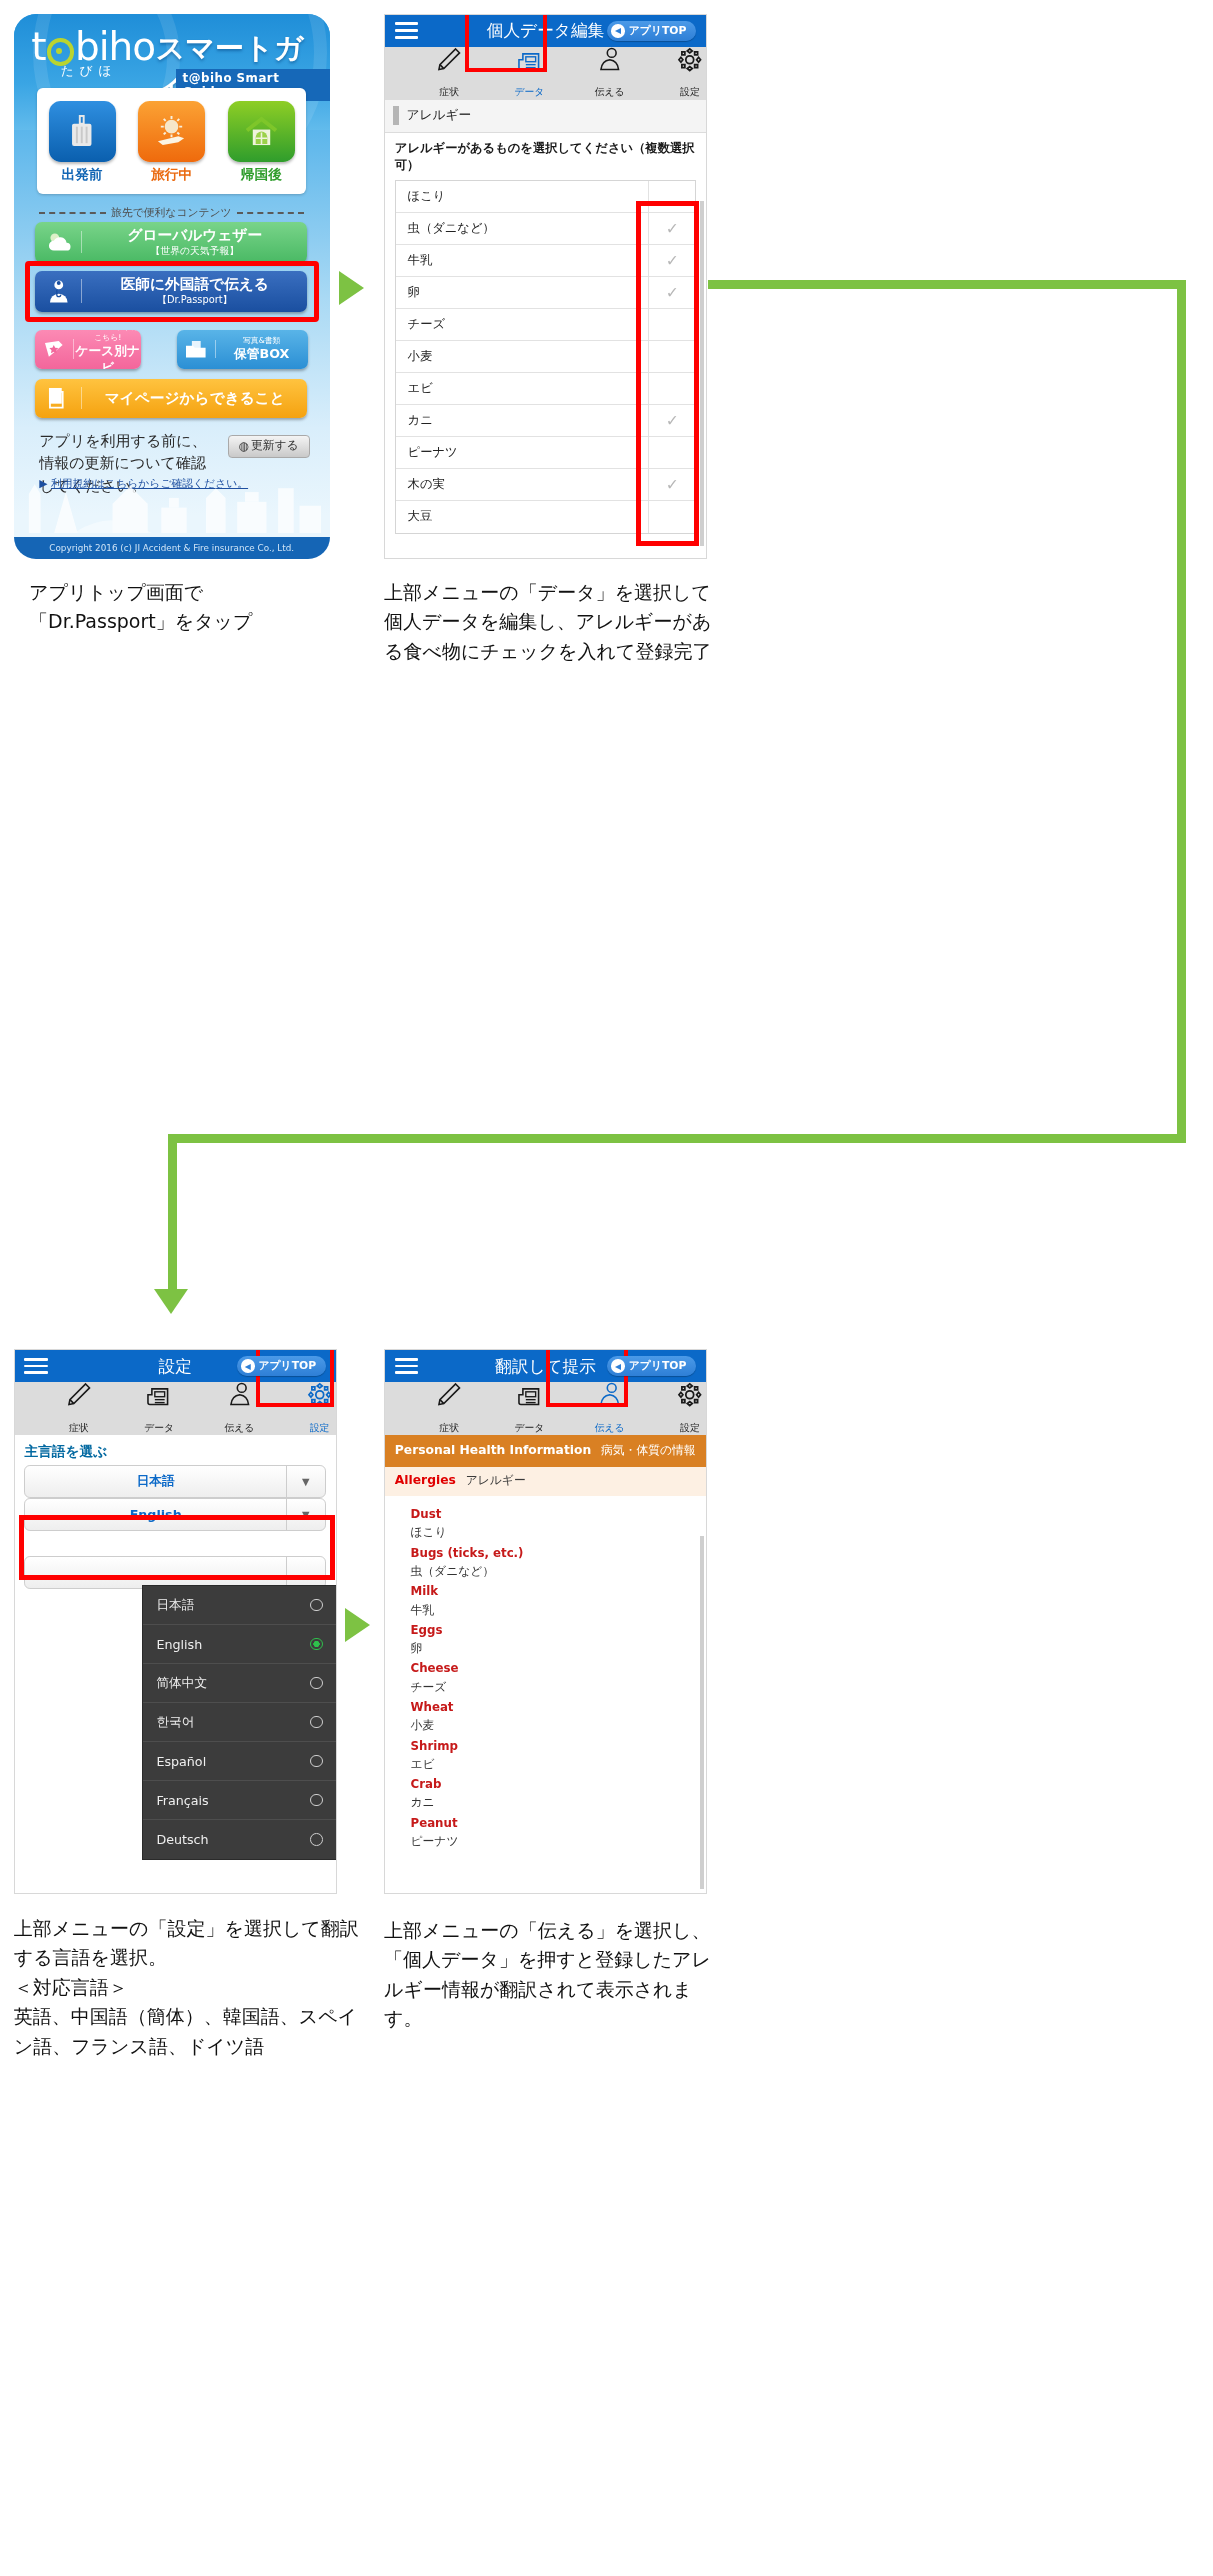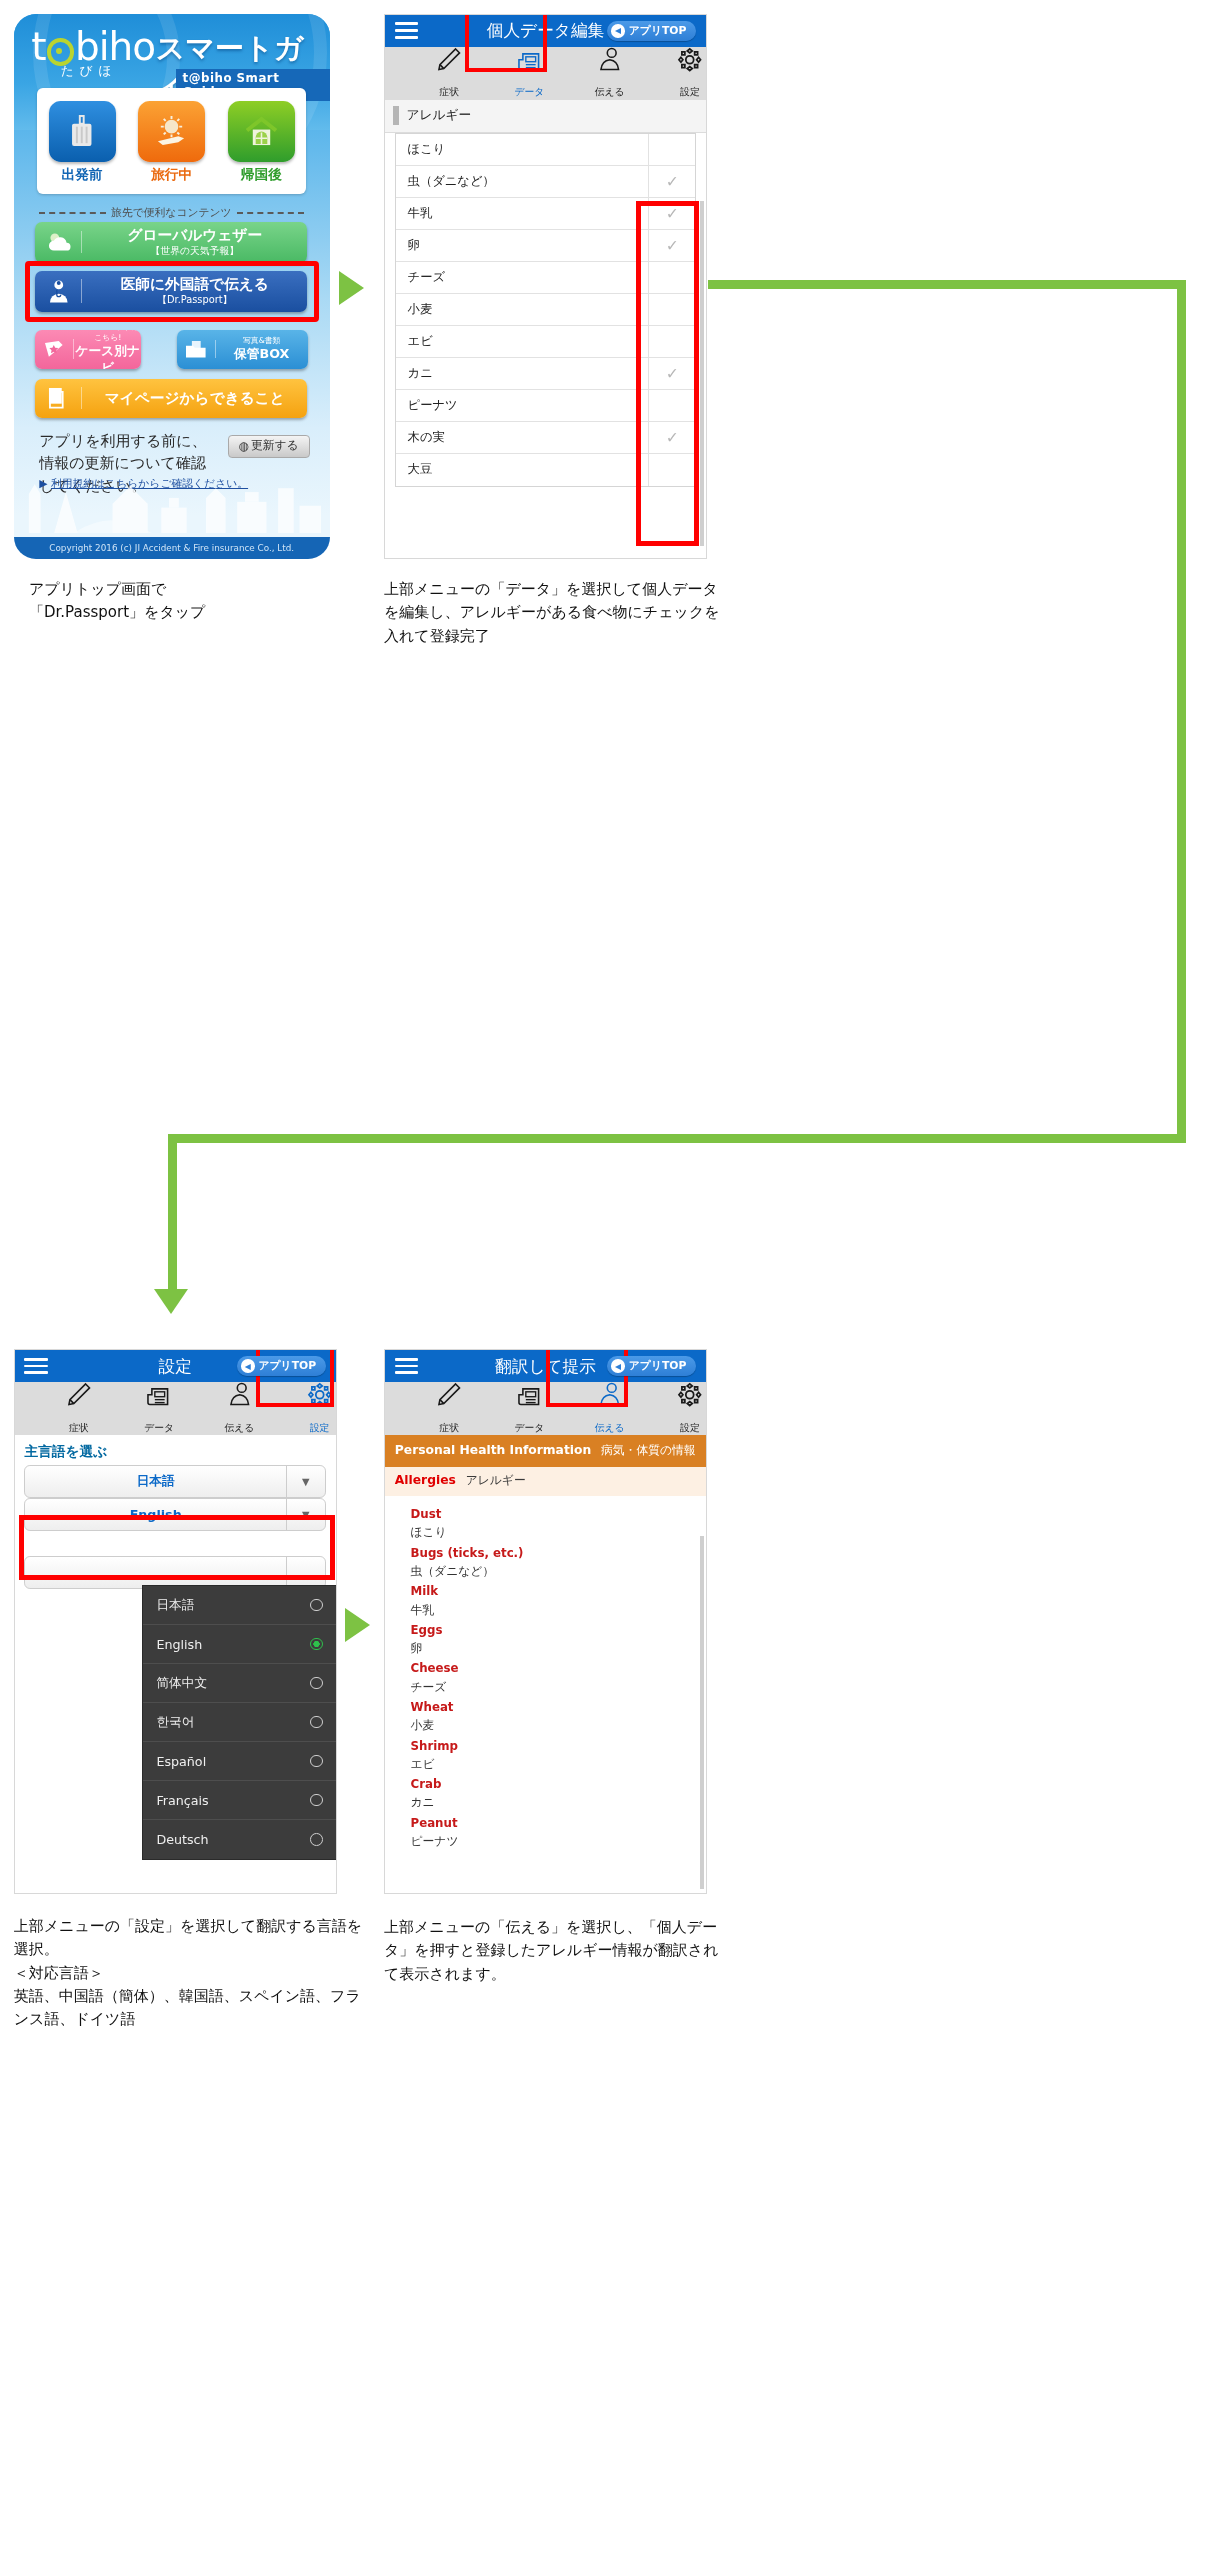--- a/index.html
+++ b/index.html
@@ -196,21 +196,21 @@
   
   .arrow-r { position:absolute; width:0;height:0;
      border-top:17.6px solid transparent; border-bottom:17.6px solid transparent;
      border-left:25.5px solid #7dc243; }
   .arrow-d { position:absolute; width:0;height:0;
      border-left:17.6px solid transparent; border-right:17.6px solid transparent;
      border-top:25.5px solid #7dc243; }
   .elbow { position:absolute; background:#7dc243; }
 
   
-  .caption { position:absolute; font-size:15px; color:#111; line-height:1.55;
+  .caption { position:absolute; font-size:19px; color:#111; line-height:1.55;
      font-family:"DejaVu Sans","Liberation Sans",sans-serif; }
   #cap1 { left:29px; top:578px; width:323px; }
   #cap2 { left:384px; top:578px; width:343px; }
   #cap3 { left:13.7px; top:1916px; width:353px;font-family:Liberation Mono, monospace; }
   #cap4 { left:384px; top:1916px; width:343px; }
 </style>
 </head>
 <body>
 
 <div class="phone" id="screen1">
@@ -433,20 +433,21 @@
           </svg>
         </span>
       <span class="tlbl">設定</span>
     </div>
     <div class="tab-hl" style="left:80px; top:-3.9px; width:82px; height:61px;"></div>
   </div>
   <div class="sec-head">
     <span class="bar"></span>
     <span>アレルギー</span>
   </div>
+  <div class="q-text">アレルギーがあるものを選択してください（複数選択可）</div>
   <div class="alist" id="allergy-list">
       <div class="arow">
         <span>ほこり</span>
         <span class="chkcell"></span>
       </div>
       <div class="arow">
         <span>虫（ダニなど）</span>
         <span class="chkcell">✓</span>
       </div>
       <div class="arow">

